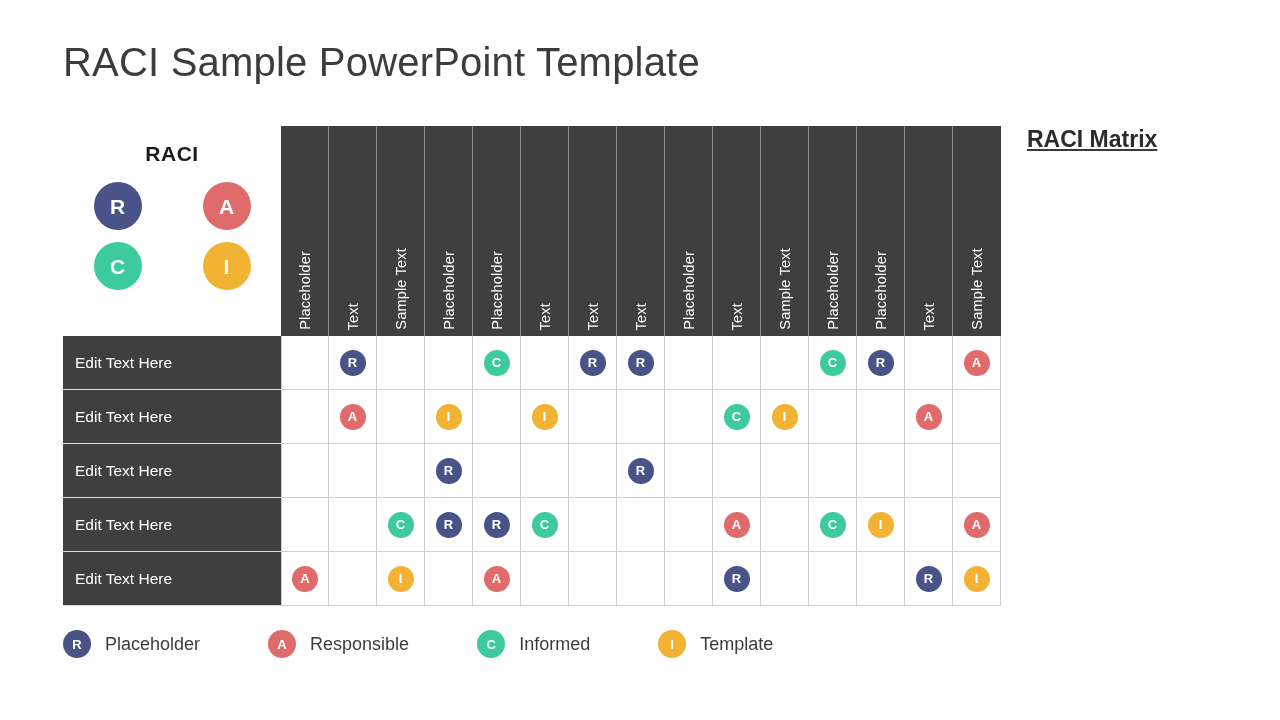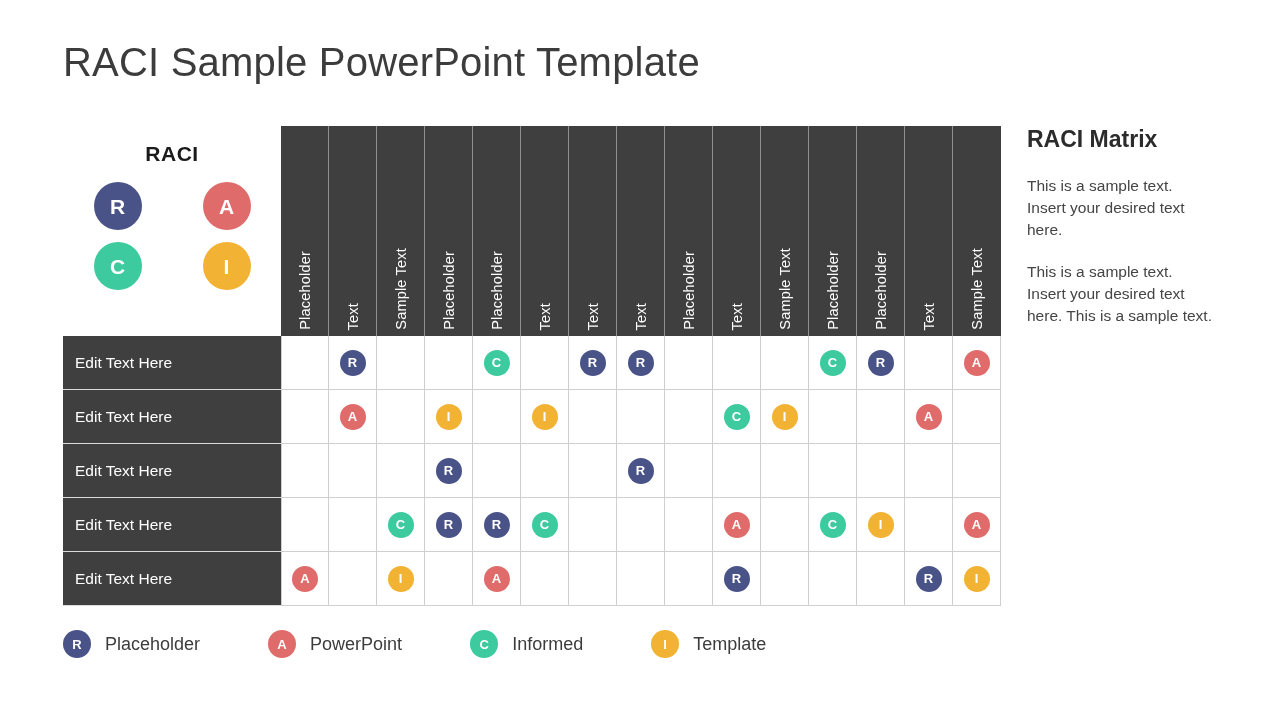--- a/index.html
+++ b/index.html
@@ -175,20 +175,21 @@
     color: #3c3c3c;
     white-space: nowrap;
   }
 
   
   #side-panel {
     position: absolute;
     left: 1027px;
     top: 126px;
     width: 185px;
+    text-decoration: underline;
   }
   #side-title {
     font-size: 23px;
     font-weight: bold;
     color: #2b2b2b;
     margin-bottom: 22px;
   }
   .side-para {
     font-size: 15.5px;
     line-height: 1.42;
@@ -432,31 +433,27 @@
     </div>
 </div>
 
 <div id="legend">
     <div class="legend-item">
       <div class="legend-dot" style="background: rgb(74, 83, 135);">R</div>
       <div class="legend-text">Placeholder</div>
     </div>
     <div class="legend-item">
       <div class="legend-dot" style="background: rgb(224, 107, 107);">A</div>
-      <div class="legend-text">PowerPoint</div>
+      <div class="legend-text">Responsible</div>
     </div>
     <div class="legend-item">
       <div class="legend-dot" style="background: rgb(61, 202, 158);">C</div>
       <div class="legend-text">Informed</div>
     </div>
     <div class="legend-item">
       <div class="legend-dot" style="background: rgb(242, 178, 51);">I</div>
       <div class="legend-text">Template</div>
     </div>
   </div>
 
 <div id="side-panel">
   <div id="side-title">RACI Matrix</div>
-  <div id="side-paragraphs">
-      <div class="side-para">This is a sample text. Insert your desired text here.</div>
-      <div class="side-para">This is a sample text. Insert your desired text here. This is a sample text.</div>
-    </div>
 </div>
 
 </body></html>

